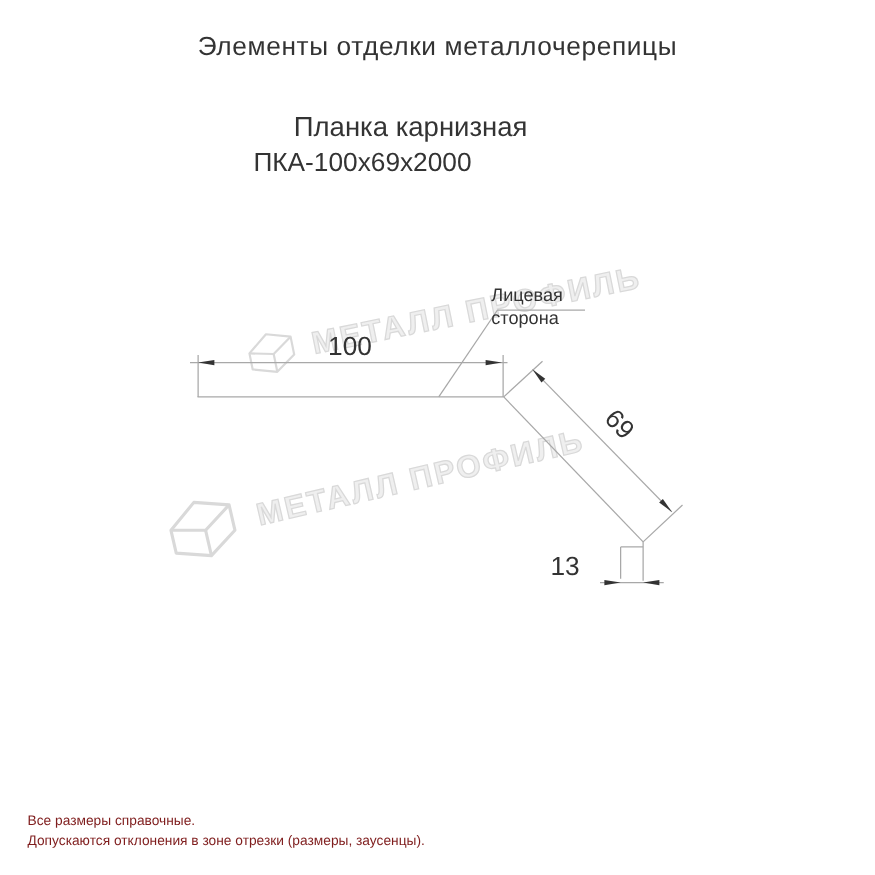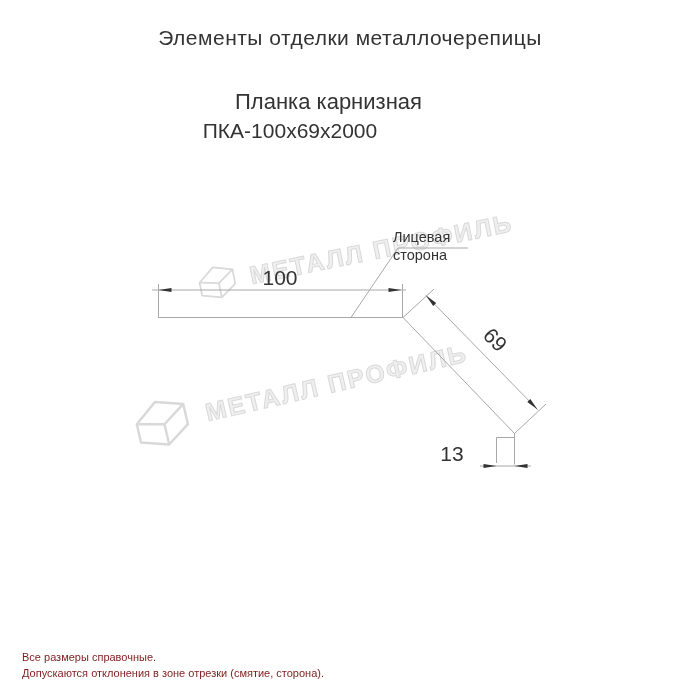--- a/index.html
+++ b/index.html
@@ -118,14 +118,14 @@
 </svg>
 
 <div class="abs dim-label label-100">100</div>
 <div class="abs dim-label label-69">69</div>
 <div class="abs dim-label label-10">13</div>
 
 <div class="abs face-label">Лицевая сторона</div>
 
 <div class="abs footer-notes">
   <div>Все размеры справочные.</div>
-  <div>Допускаются отклонения в зоне отрезки (смятие, сторона).</div>
+  <div>Допускаются отклонения в зоне отрезки (размеры, заусенцы).</div>
 </div>
 
 </body></html>

